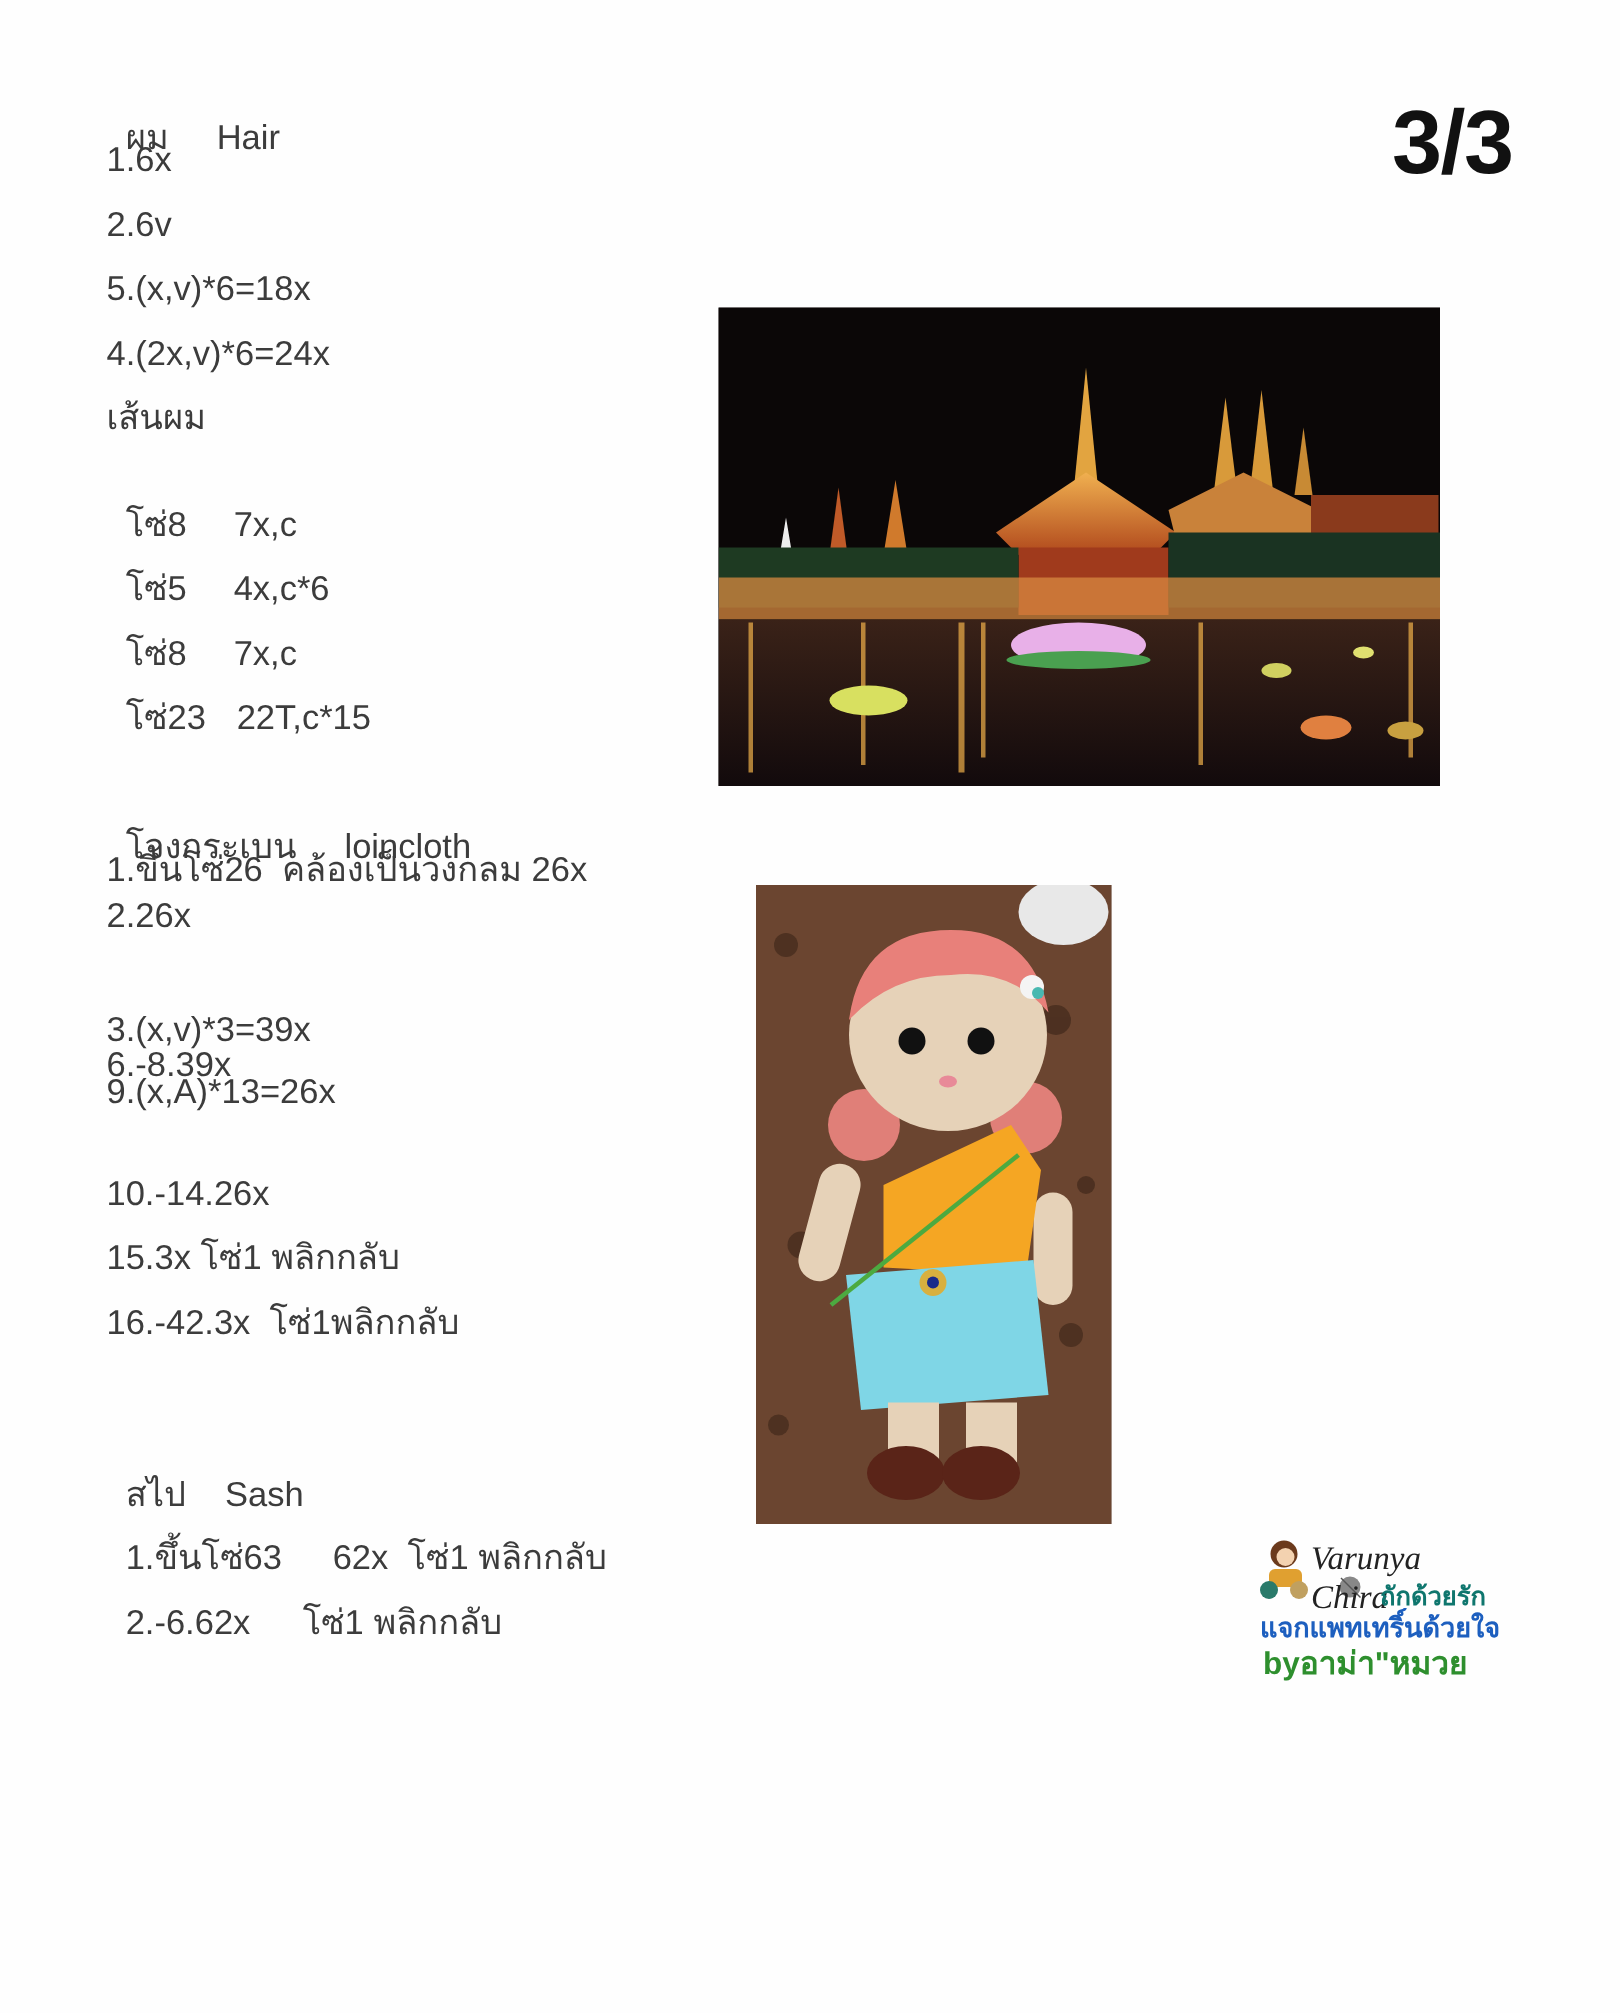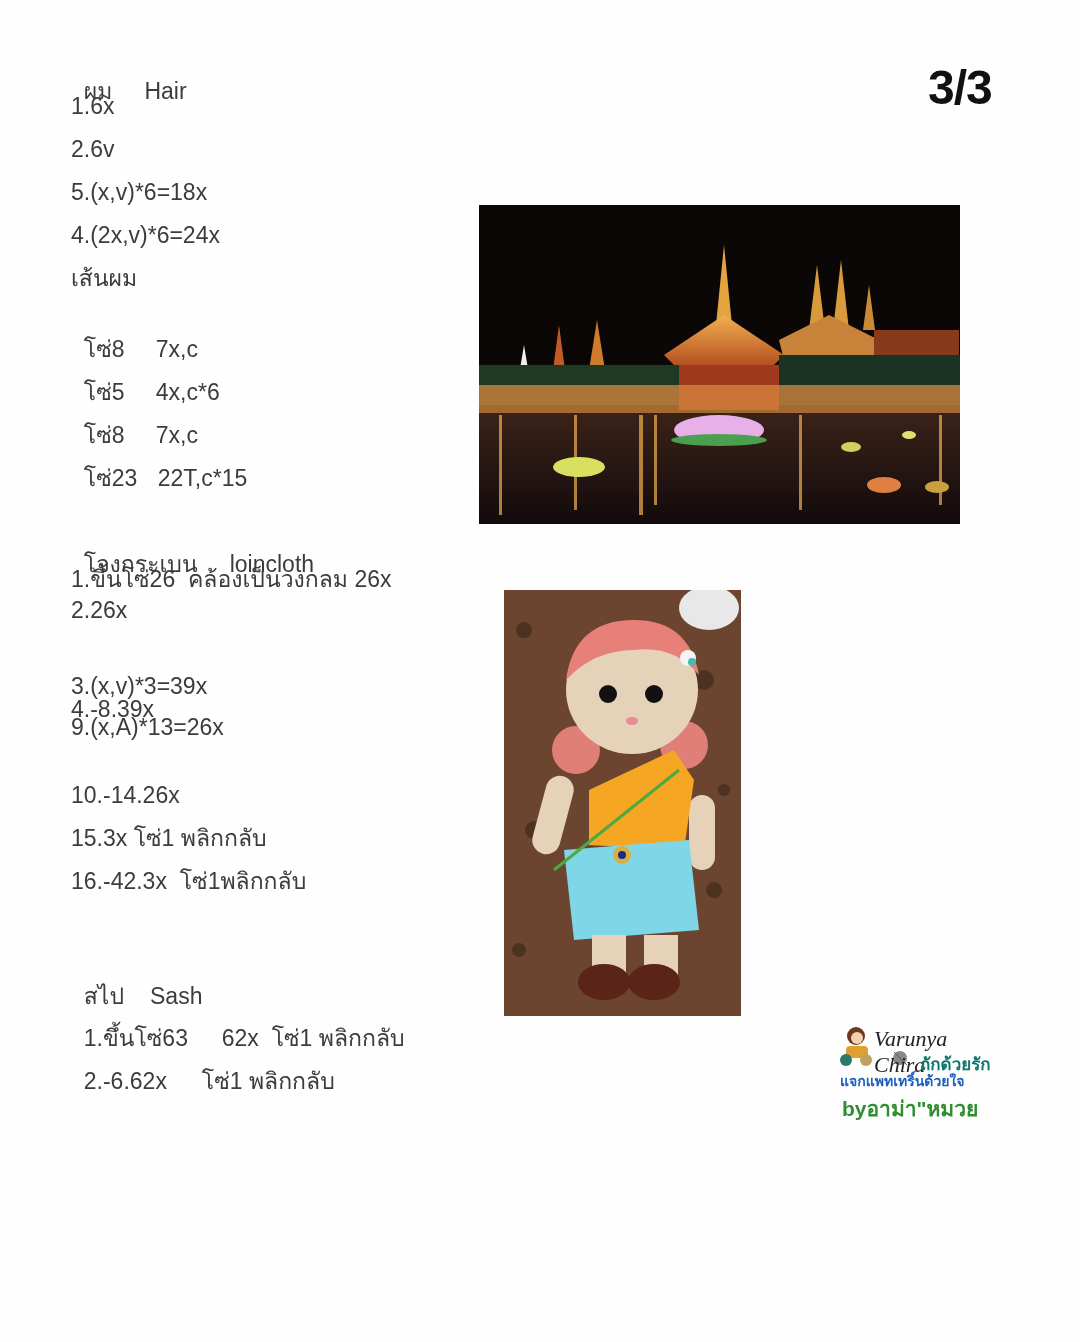--- a/index.html
+++ b/index.html
@@ -8,40 +8,40 @@
       background: #fefefe;
       font-family: "Liberation Sans", "DejaVu Sans", sans-serif;
       color: #3a3a3a;
     }
     .line {
       position: absolute; left: 71px; font-size: 23px; line-height: 28px;
       white-space: pre; color: #3c3c3c;
     }
     .gap { display: inline-block; }
     .page-number {
-      position: absolute; left: 928px; top: 60px; font-size: 48px; font-weight: bold;
+      position: absolute; left: 928px; top: 60px; font-size: 60px; font-weight: bold;
       color: #111; letter-spacing: -1px;
     }
     .photo-temple {
       position: absolute; left: 479px; top: 205px; width: 481px; height: 319px;
       overflow: hidden; background: #0b0707;
     }
     .photo-doll {
       position: absolute; left: 504px; top: 590px; width: 237px; height: 426px;
       overflow: hidden; background: #5a3a26;
     }
     .logo {
       position: absolute; left: 834px; top: 1024px; width: 170px; height: 95px;
     }
     .logo .name {
       position: absolute; left: 40px; top: 2px; font-family: "Liberation Serif", serif;
       font-style: italic; font-size: 22px; color: #222;
     }
     .logo .t1 { position: absolute; left: 86px; top: 26px; font-size: 17px; color: #0f766e; font-weight: bold; }
-    .logo .t2 { position: absolute; left: 6px; top: 46px; font-size: 14px; color: #1d5fbf; font-weight: bold; }
+    .logo .t2 { position: absolute; left: 6px; top: 46px; font-size: 18px; color: #1d5fbf; font-weight: bold; }
     .logo .t3 { position: absolute; left: 8px; top: 68px; font-size: 21px; color: #2e8f2e; font-weight: bold; }
   </style>
 </head>
 <body>
 
 <div class="page-number">3/3</div>
 
 <div class="line" style="top:49px">
   <span>ผม</span><span class="gap" style="width:32px"></span><span>Hair</span>
 </div>
@@ -63,21 +63,21 @@
 <div class="line" style="top:436px">
   <span style="display:inline-block;width:74px">โซ่23</span><span>22T,c*15</span>
 </div>
 
 <div class="line" style="top:522px">
   <span>โจงกระเบน</span><span class="gap" style="width:32px"></span><span>loincloth</span>
 </div>
 <div class="line" style="top:565px">1.ขึ้นโซ่26  คล้องเป็นวงกลม 26x</div>
 <div class="line" style="top:596px">2.26x</div>
 <div class="line" style="top:672px">3.(x,v)*3=39x</div>
-<div class="line" style="top:695px">4.-8.39x</div>
+<div class="line" style="top:695px">6.-8.39x</div>
 <div class="line" style="top:713px">9.(x,A)*13=26x</div>
 <div class="line" style="top:781px">10.-14.26x</div>
 <div class="line" style="top:824px">15.3x โซ่1 พลิกกลับ</div>
 <div class="line" style="top:867px">16.-42.3x  โซ่1พลิกกลับ</div>
 
 <div class="line" style="top:954px">
   <span>สไป</span><span class="gap" style="width:26px"></span><span>Sash</span>
 </div>
 <div class="line" style="top:996px">
   <span style="display:inline-block;width:138px">1.ขึ้นโซ่63</span><span>62x  โซ่1 พลิกกลับ</span>

